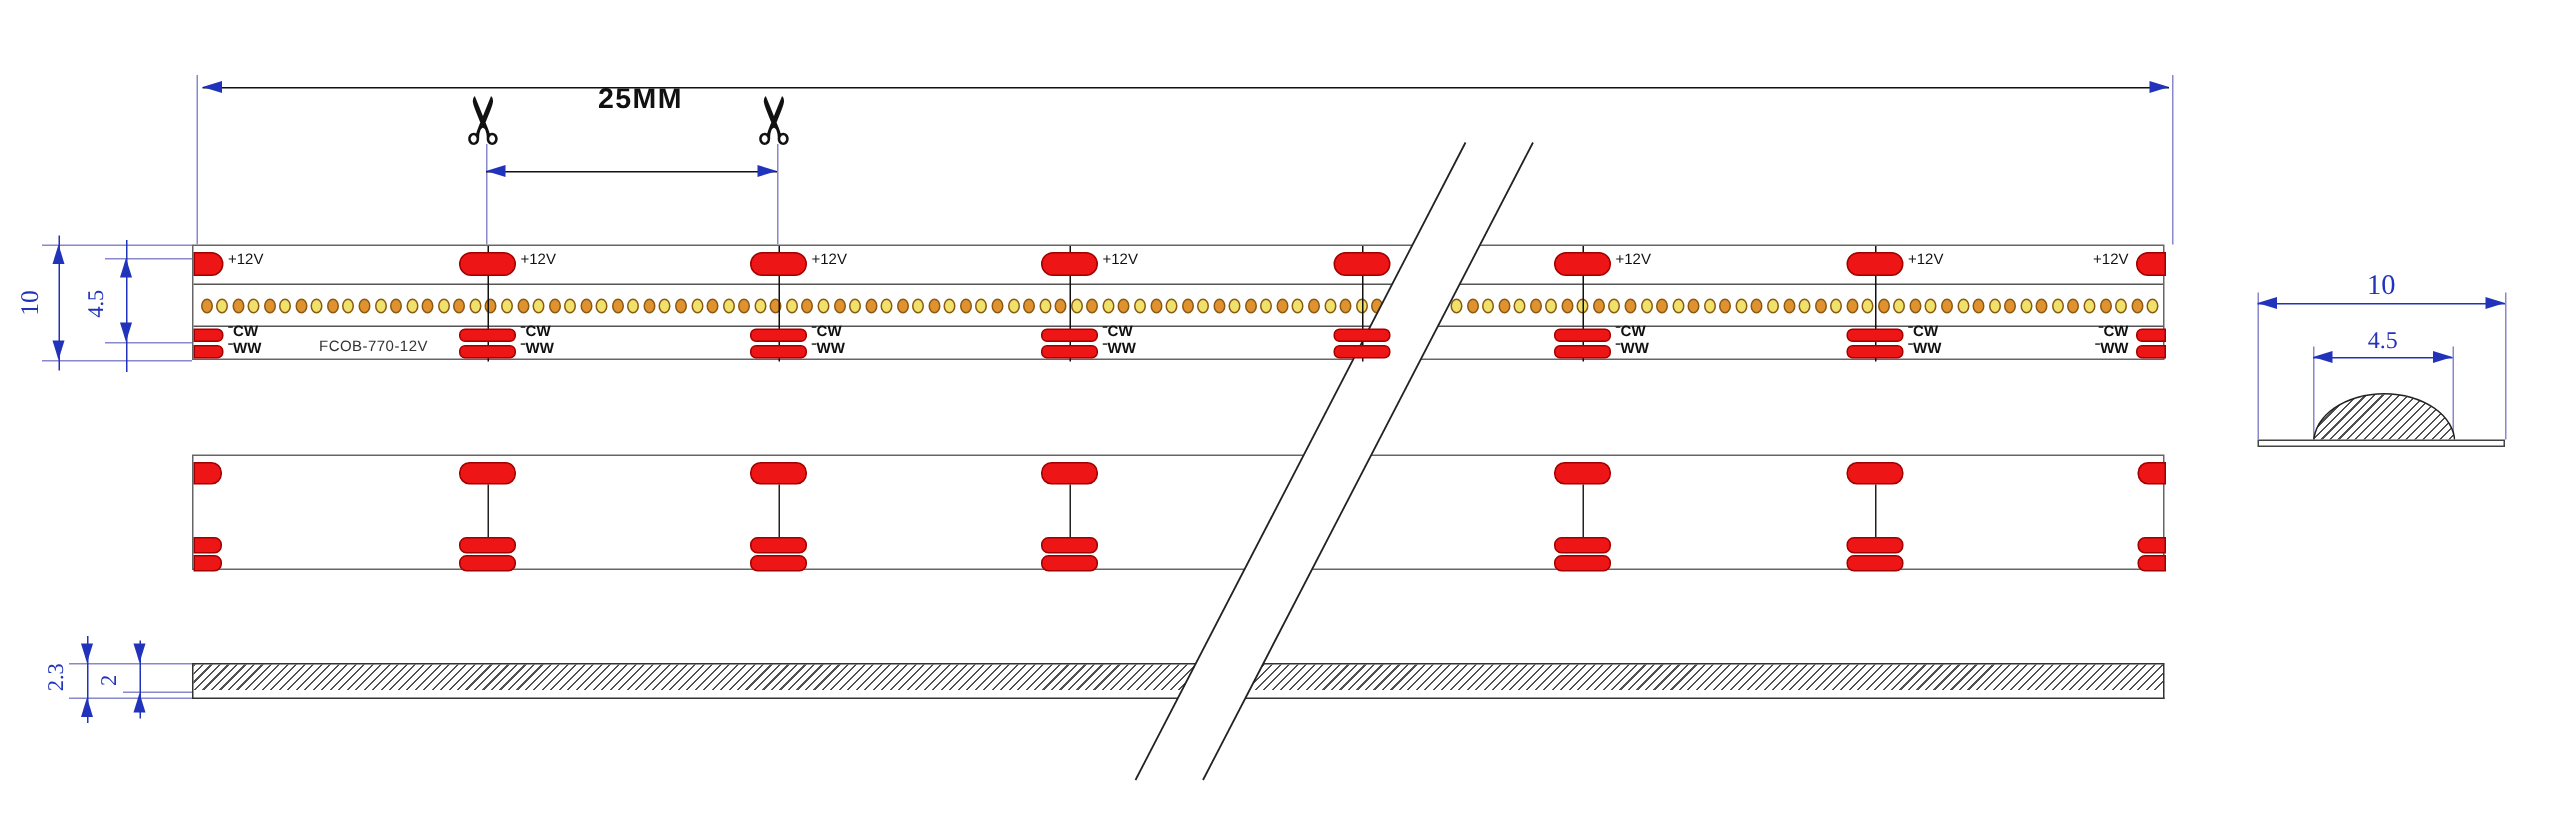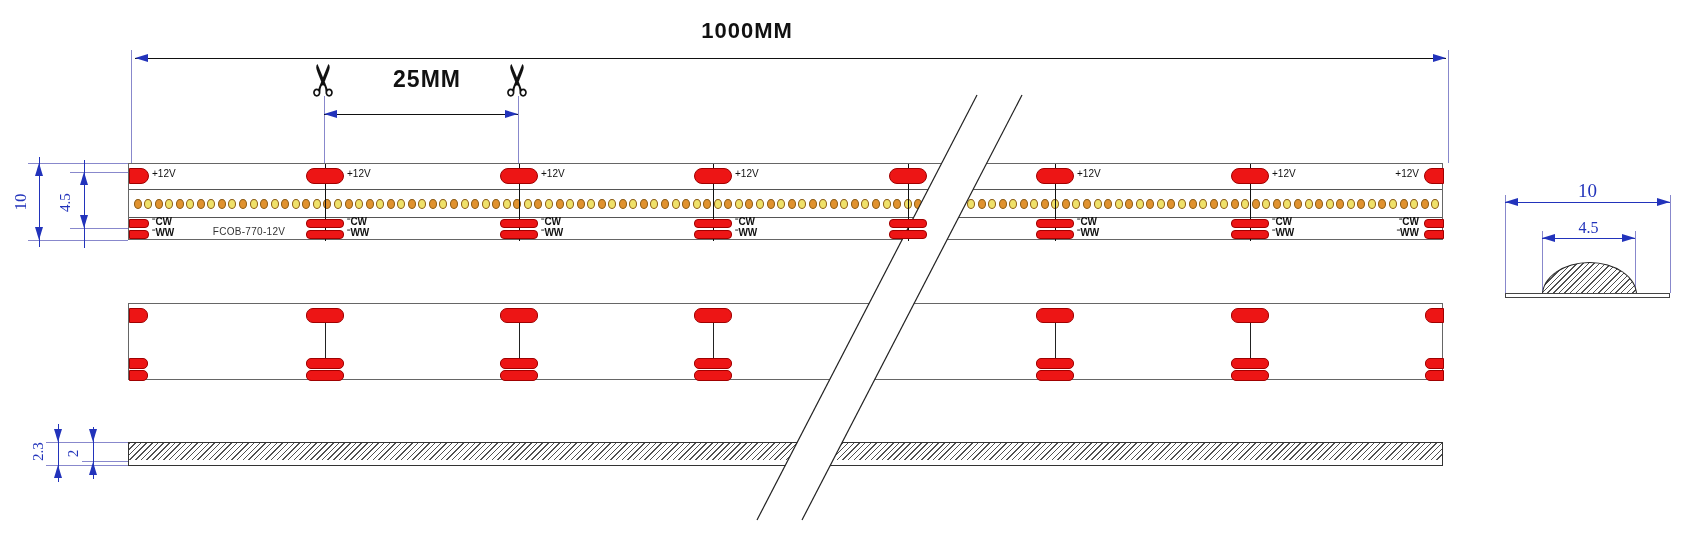--- a/index.html
+++ b/index.html
@@ -29,30 +29,29 @@
 </head>
 <body>
 
 <div class="canvas" id="cv">
 
   <div class="vline ext" style="left:131px;top:50px;height:113px"></div>
   <div class="vline ext" style="left:1448px;top:50px;height:113px"></div>
   <div class="hline" style="left:135px;top:58px;width:1311px"></div>
   <div class="ar ar-l" style="left:135px;top:54px"></div>
   <div class="ar ar-r" style="left:1433px;top:54px"></div>
-  <div class="bigdim" style="left:647px;top:18px;width:200px">1000MM</div>
 
   <div class="scissors" style="left:304px;top:54px">✂</div>
   <div class="scissors" style="left:498px;top:54px">✂</div>
   <div class="vline ext" style="left:324px;top:96px;height:67px"></div>
   <div class="vline ext" style="left:518px;top:96px;height:67px"></div>
   <div class="hline" style="left:324px;top:114px;width:194px"></div>
   <div class="ar ar-l" style="left:324px;top:110px"></div>
   <div class="ar ar-r" style="left:505px;top:110px"></div>
-  <div class="bigdim" style="left:352px;top:66px;width:150px;font-size:23px">25MM</div>
+  <div class="bigdim" style="left:352px;top:56px;width:150px;font-size:19px">25MM</div>
 
   <div class="hline ext" style="left:28px;top:163px;width:100px"></div>
   <div class="hline ext" style="left:28px;top:240px;width:100px"></div>
   <div class="hline ext" style="left:70px;top:172px;width:58px"></div>
   <div class="hline ext" style="left:70px;top:228px;width:58px"></div>
   <div class="vline blu" style="left:39px;top:157px;height:90px"></div>
   <div class="ar ar-u" style="left:35px;top:163px"></div>
   <div class="ar ar-d" style="left:35px;top:227px"></div>
   <div class="rotlab" style="left:12px;top:192px;font-size:17px">10</div>
   <div class="vline blu" style="left:84px;top:160px;height:88px"></div>

